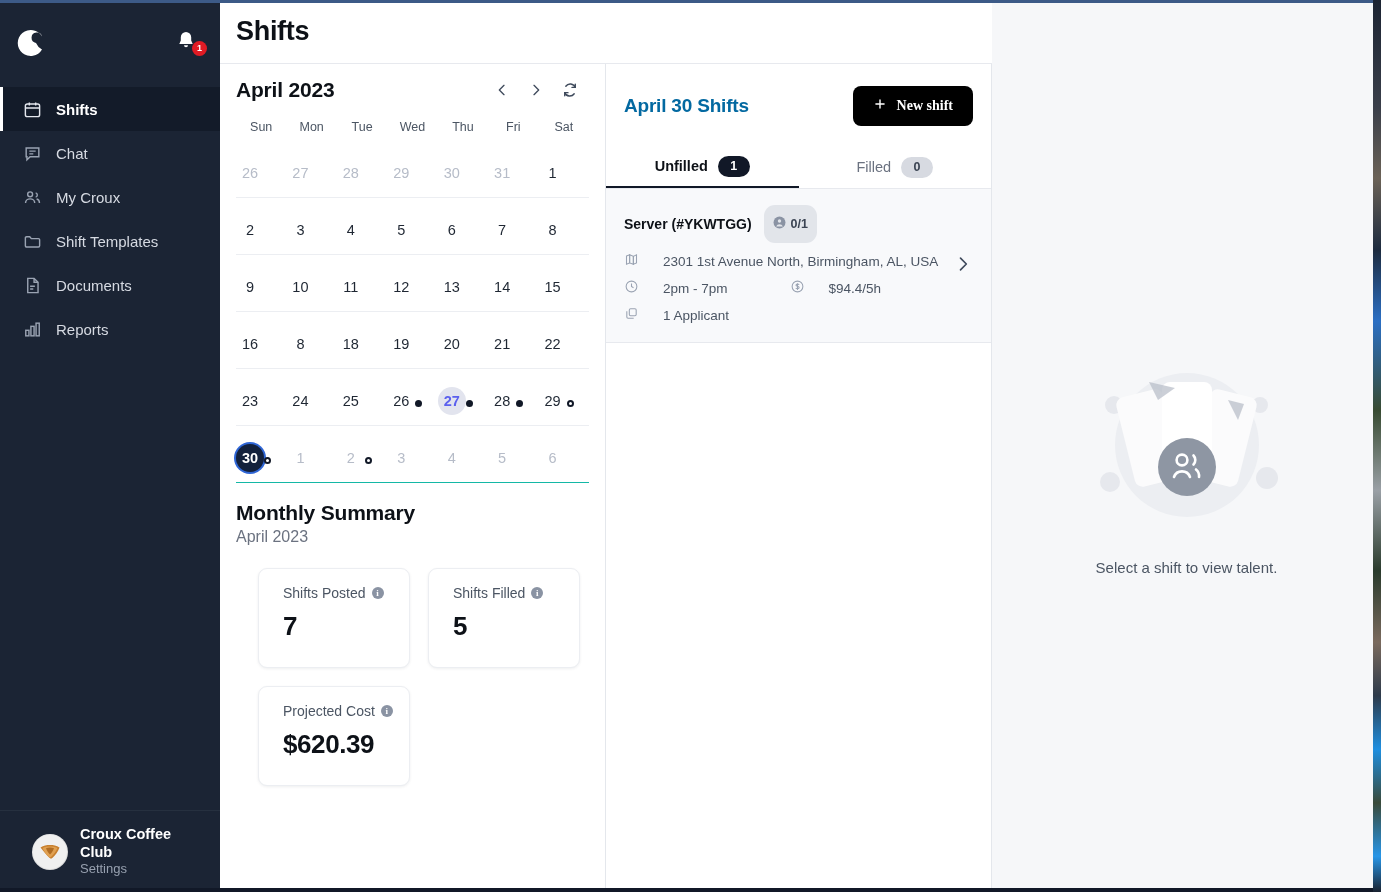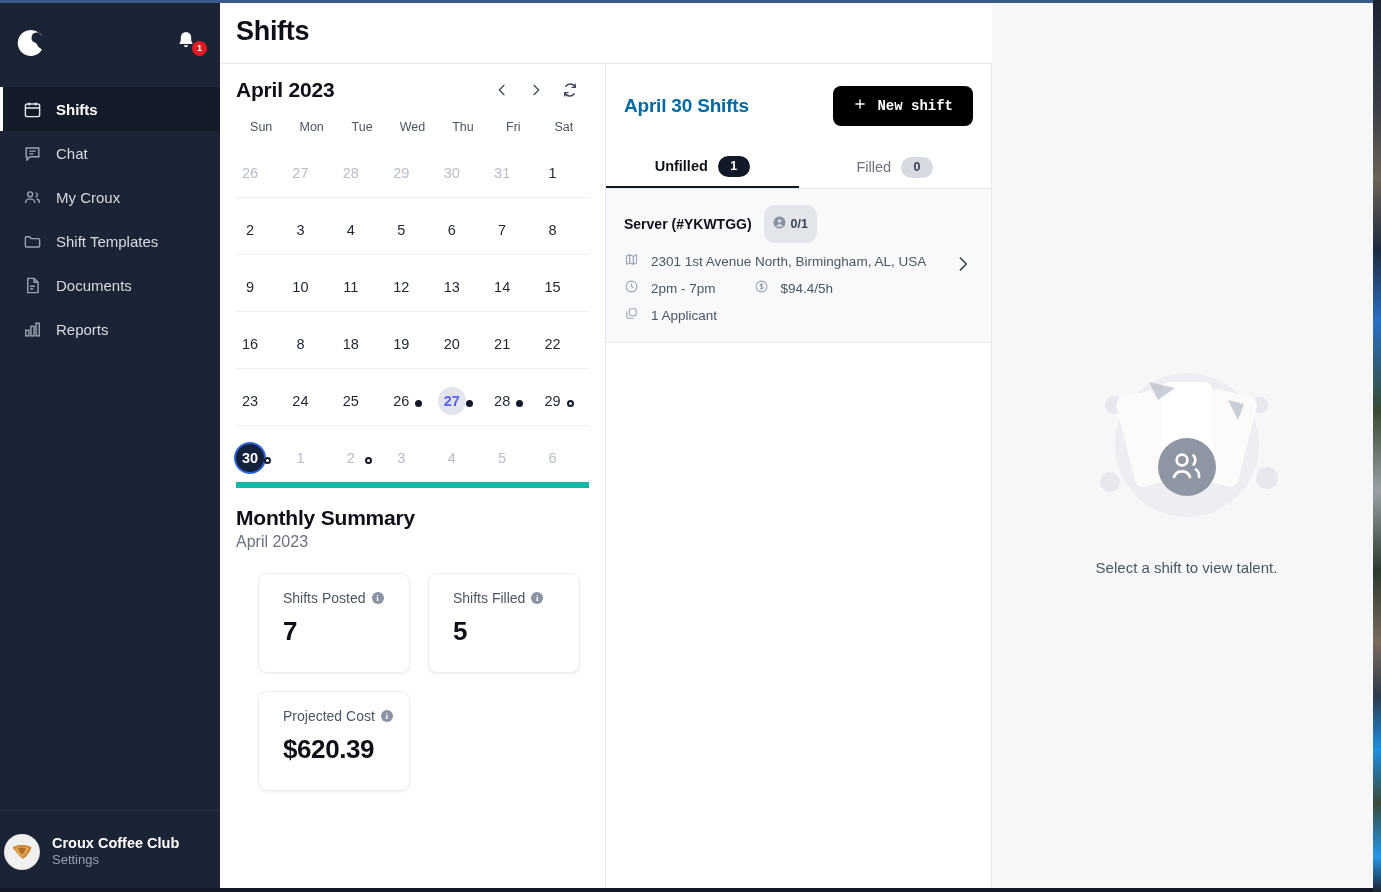--- a/index.html
+++ b/index.html
@@ -67,21 +67,21 @@
     background: #131b29; color: #ffffff; font-weight: 700;
   }
   .nav-item.active::before {
     content: ""; position: absolute; left: 0; top: 0; bottom: 0;
     width: 3px; background: #ffffff;
   }
   .nav-item .ic { width: 20px; height: 20px; display:flex; align-items:center; justify-content:center; }
   .nav-spacer { flex: 1 1 auto; }
   .sb-user {
     height: 82px; border-top: 1px solid #26303f;
-    display: flex; align-items: center; gap: 12px; padding: 0 4px;
+    display: flex; align-items: center; gap: 12px; padding: 0 32px;
     cursor: pointer;
   }
   .avatar {
     width: 36px; height: 36px; border-radius: 50%;
     background: radial-gradient(circle at 40% 35%, #f3f3f3 0%, #e2e2e2 60%, #d0d0d0 100%);
     display: flex; align-items: center; justify-content: center;
     overflow: hidden; flex: 0 0 36px;
   }
   .avatar svg { display:block; }
   .u-name { color: #fff; font-size: 14.5px; font-weight: 700; line-height: 1.25; }
@@ -139,21 +139,21 @@
   .dot { width: 7px; height: 7px; border-radius: 50%; margin-top: 4px; }
   .dot.filled { background: #111827; }
   .dot.unfilled { background: #fff; border: 2px solid #111827; width: 7px; height: 7px; }
   .dot.none { background: transparent; }
   .legend {
     display: flex; justify-content: center; gap: 66px;
     padding: 10px 0 12px 0; border-top: 1px solid #eceef2;
   }
   .leg { display: flex; align-items: center; gap: 9px; font-size: 13.5px; color: #3a4352; }
 
-  .summary { padding: 18px 0 0 0; border-top: 6px solid #14b8a6; margin-top: 0; }
+  .summary { padding: 18px 0 0 0; border-top: 1px solid #14b8a6; margin-top: 0; }
   .sum-title { font-size: 21px; font-weight: 700; color: #0d1117; letter-spacing: -0.2px; }
   .sum-sub { font-size: 16px; color: #6b7280; margin-top: 3px; }
   .cards { display: flex; flex-wrap: wrap; gap: 18px; margin-top: 22px; padding-left: 22px; align-items: center;}
   .card {
     width: 152px; height: 100px; background: #fff;
     border: 1px solid #eceef2; border-radius: 9px;
     box-shadow: 0 1px 3px rgba(16,24,40,0.07);
     padding: 16px 0 0 24px;
   }
   .card-lab { font-size: 14px; color: #4b5563; display: flex; align-items: center; gap: 6px; }
@@ -172,21 +172,21 @@
   }
   .mid-head {
     display: flex; align-items: center; justify-content: space-between;
     padding: 22px 18px 0 18px;
   }
   .mid-title { font-size: 19px; font-weight: 700; color: #0369a1; letter-spacing: -0.2px; }
   .new-shift {
     background: #000; color: #fff; border: none; border-radius: 8px;
     height: 40px; padding: 0 20px; font-size: 14px; font-weight: 600;
     display: flex; align-items: center; gap: 10px; cursor: pointer;
-    font-family: Liberation Mono, monospace;
+    font-family: Liberation Serif, serif;
   }
   .tabs { display: flex; border-bottom: 1px solid #e7e9ee; margin-top: 20px; }
   .tab {
     flex: 1 1 0; display: flex; align-items: center; justify-content: center;
     gap: 10px; height: 42px; font-size: 14.5px; color: #6b7280; cursor: pointer;
   }
   .tab.active { color: #0d1117; font-weight: 600; border-bottom: 2px solid #111827; }
   .pill {
     min-width: 32px; height: 21px; border-radius: 11px; padding: 0 9px;
     display: flex; align-items: center; justify-content: center;
@@ -200,21 +200,21 @@
     padding: 16px 18px 18px 18px; position: relative; cursor: pointer;
   }
   .sc-title-row { display: flex; align-items: center; gap: 12px; }
   .sc-title { font-size: 14px; font-weight: 700; color: #0d1117; }
   .sc-badge {
     height: 38px; border-radius: 11px; background: #e2e5ea; color: #3a4352;
     font-size: 12.5px; font-weight: 600; padding: 0 9px;
     display: flex; align-items: center; gap: 5px;
   }
   .sc-line {
-    display: flex; align-items: center; gap: 12px;
+    display: flex; align-items: center; gap: 24px;
     font-size: 13.5px; color: #4b5563; margin-top: 9px;
   }
   .sc-line .gap { width: 14px; display:inline-block; }
   .sc-chev {
     position: absolute; right: 18px; top: 50%; transform: translateY(-50%);
   }
 
   
   .col-right {
     flex: 1 1 auto; background: #f6f7f9;

